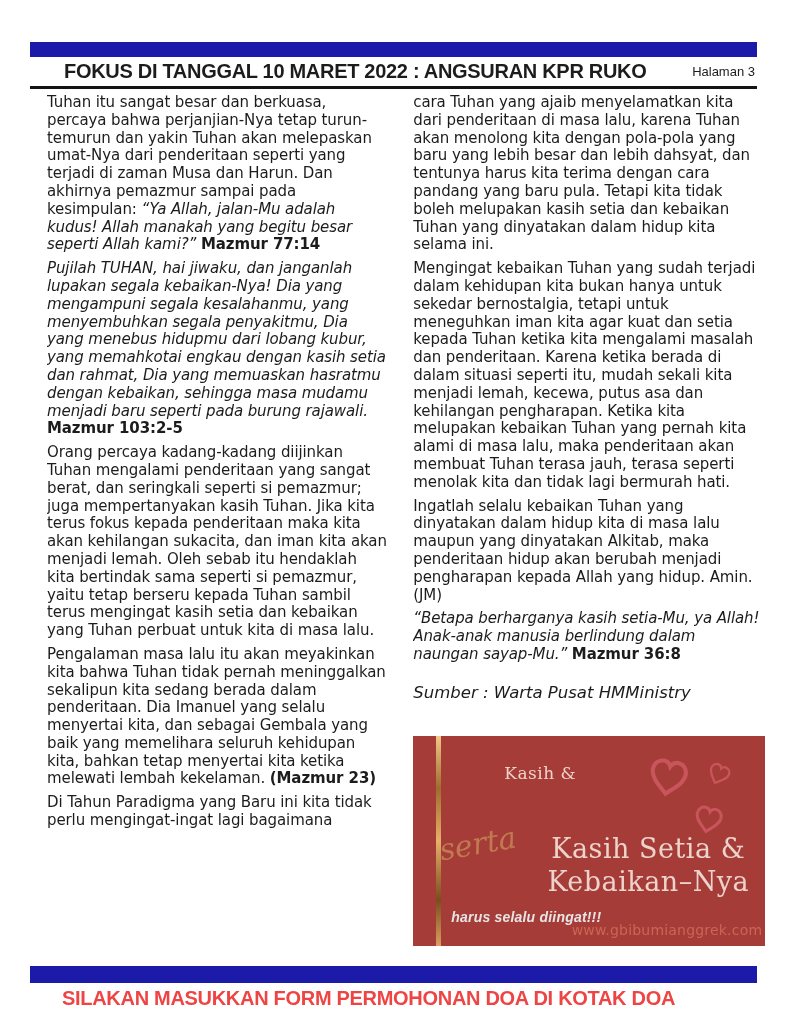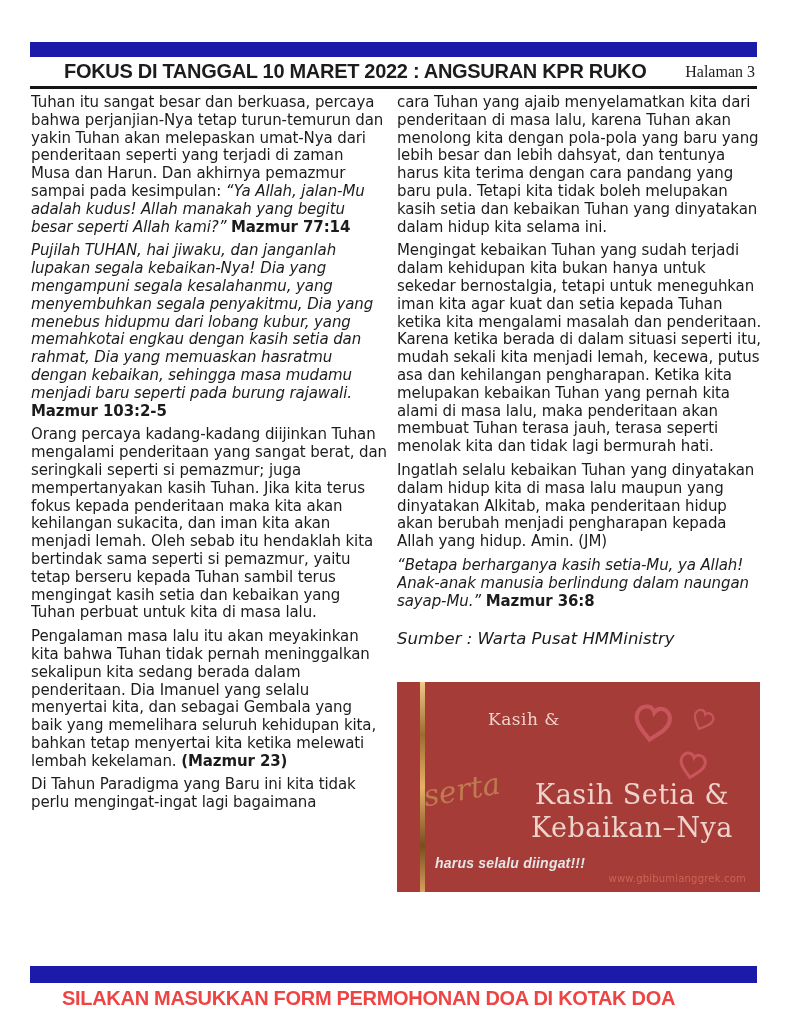--- a/index.html
+++ b/index.html
@@ -6,25 +6,25 @@
   .page{position:relative;width:786px;height:1024px;background:#ffffff;overflow:hidden;
         font-family:"DejaVu Sans",sans-serif;color:#1c1c1c;}
 
   
   .top-bar{position:absolute;left:30px;top:42px;width:727px;height:15px;background:#1c1aa8;}
   .header-row{position:absolute;left:30px;top:57px;width:727px;height:32px;
               display:flex;align-items:center;justify-content:space-between;
               border-bottom:3px solid #141414;box-sizing:border-box;}
   .header-title{font-family:"Liberation Sans",sans-serif;font-weight:bold;font-size:20px;
                 letter-spacing:-0.3px;padding-left:34px;white-space:nowrap;}
-  .page-number{font-family:Liberation Serif, serif;font-size:16px;padding-right:2px;}
+  .page-number{font-family:Liberation Sans, sans-serif;font-size:13px;padding-right:2px;}
 
   
   .columns{position:absolute;left:31px;top:94px;width:734px;height:870px;display:flex;gap:10px;}
-  .col{overflow:hidden;height:100%;}
+  .col{overflow:hidden;height:100%;margin-left:16px;}
   .col-left{width:356px;}
   .col-right{width:368px;}
   .para{margin:0 0 6px 0;font-size:15px;line-height:17.8px;letter-spacing:-0.1px;text-align:left;}
   .p-heading{font-family:"Liberation Sans",sans-serif;font-weight:bold;font-size:17px;
              line-height:20px;letter-spacing:-0.2px;margin:13px 0 5px 0;}
   .p-source{margin-top:20px;font-size:16.5px;letter-spacing:0;}
   .r-n{font-style:normal;font-weight:normal;}
   .r-i{font-style:italic;}
   .r-b{font-weight:bold;}
   .r-bi{font-weight:normal;font-style:italic;}
@@ -33,21 +33,21 @@
   .card{position:relative;width:363px;height:210px;background:#a63c38;margin-top:34px;overflow:hidden;}
   .card-stripe{position:absolute;left:23px;top:0;width:5px;height:100%;
                background:linear-gradient(180deg,#f2c987 0%,#a06b2f 25%,#e7b169 50%,#7c4c1d 78%,#d9a05e 100%);}
   .card-title{font-family:"DejaVu Serif",serif;font-weight:normal;color:#edd3cb;text-align:center;}
   .card-title-top{position:absolute;left:32px;top:22px;width:190px;font-size:17px;line-height:30px;letter-spacing:0.5px;}
   .card-title-main{position:absolute;left:112px;top:96px;width:246px;font-size:27px;line-height:33px;letter-spacing:0.5px;}
   .card-serta{position:absolute;left:26px;top:90px;font-family:"DejaVu Serif",serif;font-style:italic;
               font-size:30px;color:#c07a52;transform:rotate(-10deg);}
   .card-tagline{position:absolute;left:38px;top:173px;font-family:"Liberation Sans",sans-serif;
                 font-style:italic;font-weight:bold;font-size:14px;color:#e5e5e5;letter-spacing:0.2px;}
-  .card-site{position:absolute;right:14px;bottom:8px;font-size:10px;color:#cc6553;letter-spacing:0.2px;}
+  .card-site{position:absolute;right:14px;bottom:8px;font-size:14px;color:#cc6553;letter-spacing:0.2px;}
   .card-hearts{position:absolute;right:24px;top:16px;}
 
   
   .footer-bar{position:absolute;left:30px;top:966px;width:727px;height:17px;background:#1c1aa8;}
   .footer-text{position:absolute;left:62px;top:987px;font-family:"Liberation Sans",sans-serif;
                font-weight:bold;font-size:20px;letter-spacing:-0.3px;color:#ef4444;white-space:nowrap;}
 </style>
 </head>
 <body>
 

